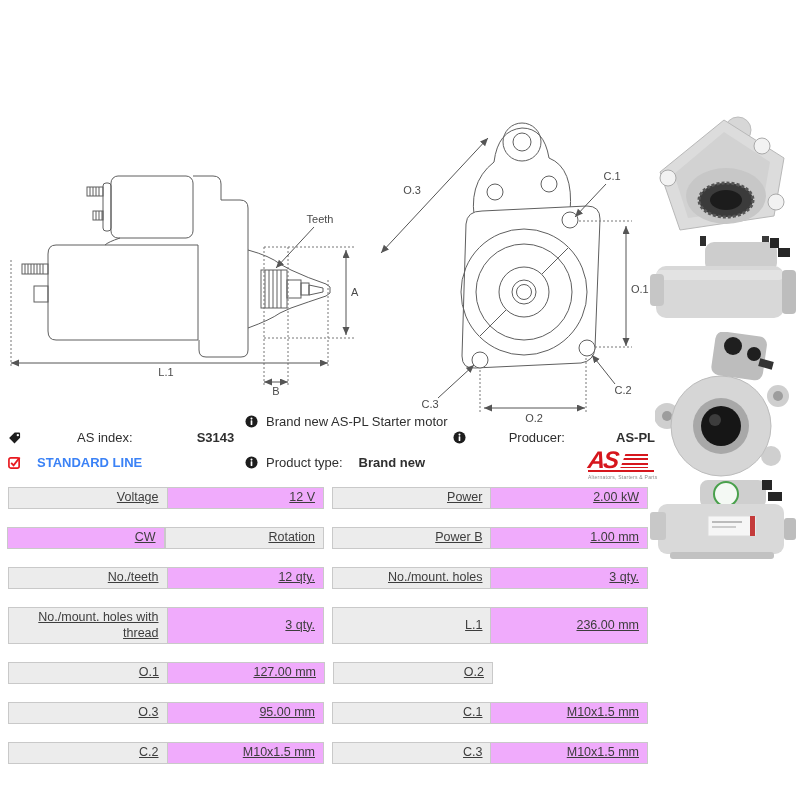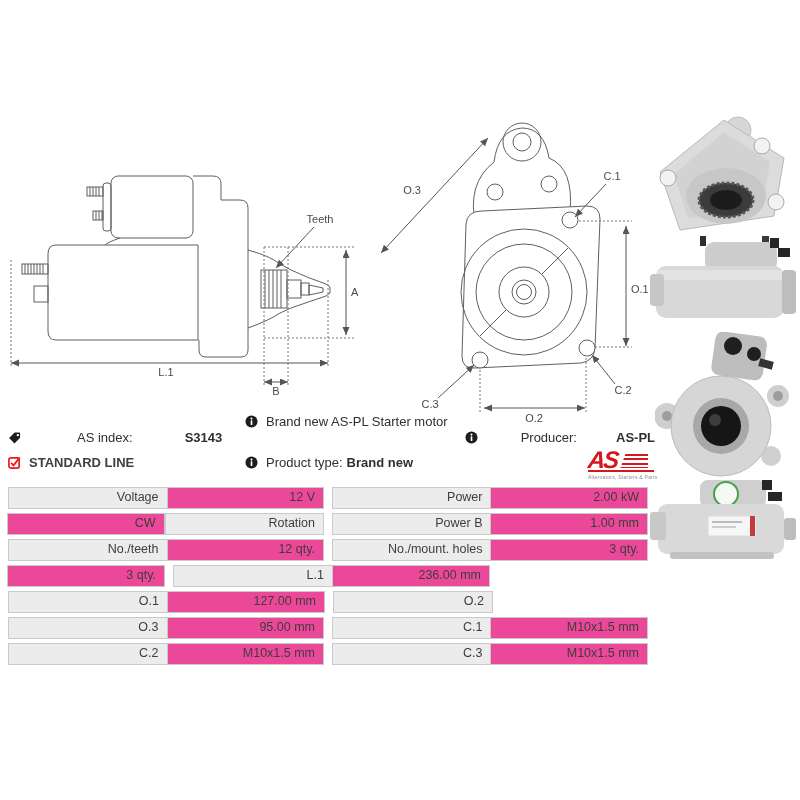--- a/index.html
+++ b/index.html
@@ -11,45 +11,45 @@
   .drawing svg text{font-family:"Liberation Sans",sans-serif;font-size:11px;fill:#4a4a4a;}
   .drawing-side{left:8px;top:160px;width:355px;height:245px;}
   .drawing-front{left:372px;top:118px;width:288px;height:312px;}
 
   
   .photo{position:absolute;margin:0;}
 
   
   .info-line{position:absolute;display:flex;align-items:center;font-size:13px;color:#2f2f2f;white-space:nowrap;}
   .info-line .icon{display:inline-flex;margin-right:8px;flex:0 0 auto;}
-  .info-line b{font-weight:bold;margin-left:4px;}
-  .standard-line b{color:#404040;margin-left:0;}
+  .info-line b{font-weight:bold;margin-left:16px;}
+  .standard-line b{color:#3b82f6;margin-left:8px;}
   .producer-line{justify-content:flex-end;gap:35px;}
 
   .info-icon{width:13px;height:13px;}
 
   
   .aspl-logo{position:absolute;left:588px;top:448px;width:66px;}
   .logo-mark{display:flex;align-items:flex-end;height:22px;}
   .logo-as{font-style:italic;font-weight:bold;font-size:24px;line-height:20px;color:#d6161d;
            letter-spacing:-2px;transform:skewX(-6deg);}
   .logo-stripes{display:inline-block;width:28px;height:14px;margin-left:3px;margin-bottom:2px;
                 background:repeating-linear-gradient(to bottom,#d6161d 0 2px,transparent 2px 4.4px);
                 clip-path:polygon(18% 0,100% 0,100% 100%,0 100%);}
   .logo-bar{height:2px;background:#d6161d;margin-top:0px;}
   .logo-sub{font-size:5px;color:#8a8a8a;letter-spacing:.25px;margin-top:2px;text-align:center;white-space:nowrap;}
 
   
   .spec-table{position:absolute;left:8px;top:487px;width:640px;font-size:12.5px;color:#3d3d3d;}
-  .spec-row{display:flex;margin-bottom:4px;}
+  .spec-row{display:flex;margin-bottom:18px;text-decoration:underline;}
   .cell{display:flex;align-items:center;justify-content:flex-end;
         border:1px solid #c9c9c9;box-sizing:border-box;min-height:22px;
         padding:2px 8px;text-align:right;line-height:1.25;}
   .cell.label{width:160px;background:#ececec;}
-  .cell.value{width:158px;background:#ec4899;margin-left:-1px;}
+  .cell.value{width:158px;background:#f0abfc;margin-left:-1px;}
   .cell.spacer{width:8px;border:none;background:transparent;padding:0;min-height:0;}
 </style>
 </head>
 <body>
 
 <div class="page">
 
   <figure class="drawing drawing-side">
     <svg width="355" height="245" viewBox="0 0 355 245">
       <defs>
@@ -304,20 +304,21 @@
 
     <div class="spec-row">
       <div class="cell label">No./teeth</div>
       <div class="cell value">12 qty.</div>
       <div class="cell spacer"></div>
       <div class="cell label">No./mount. holes</div>
       <div class="cell value">3 qty.</div>
     </div>
 
     <div class="spec-row">
+      <div class="cell label">No./mount. holes with thread</div>
       <div class="cell value">3 qty.</div>
       <div class="cell spacer"></div>
       <div class="cell label">L.1</div>
       <div class="cell value">236.00 mm</div>
     </div>
 
     <div class="spec-row">
       <div class="cell label">O.1</div>
       <div class="cell value">127.00 mm</div>
       <div class="cell spacer"></div>

